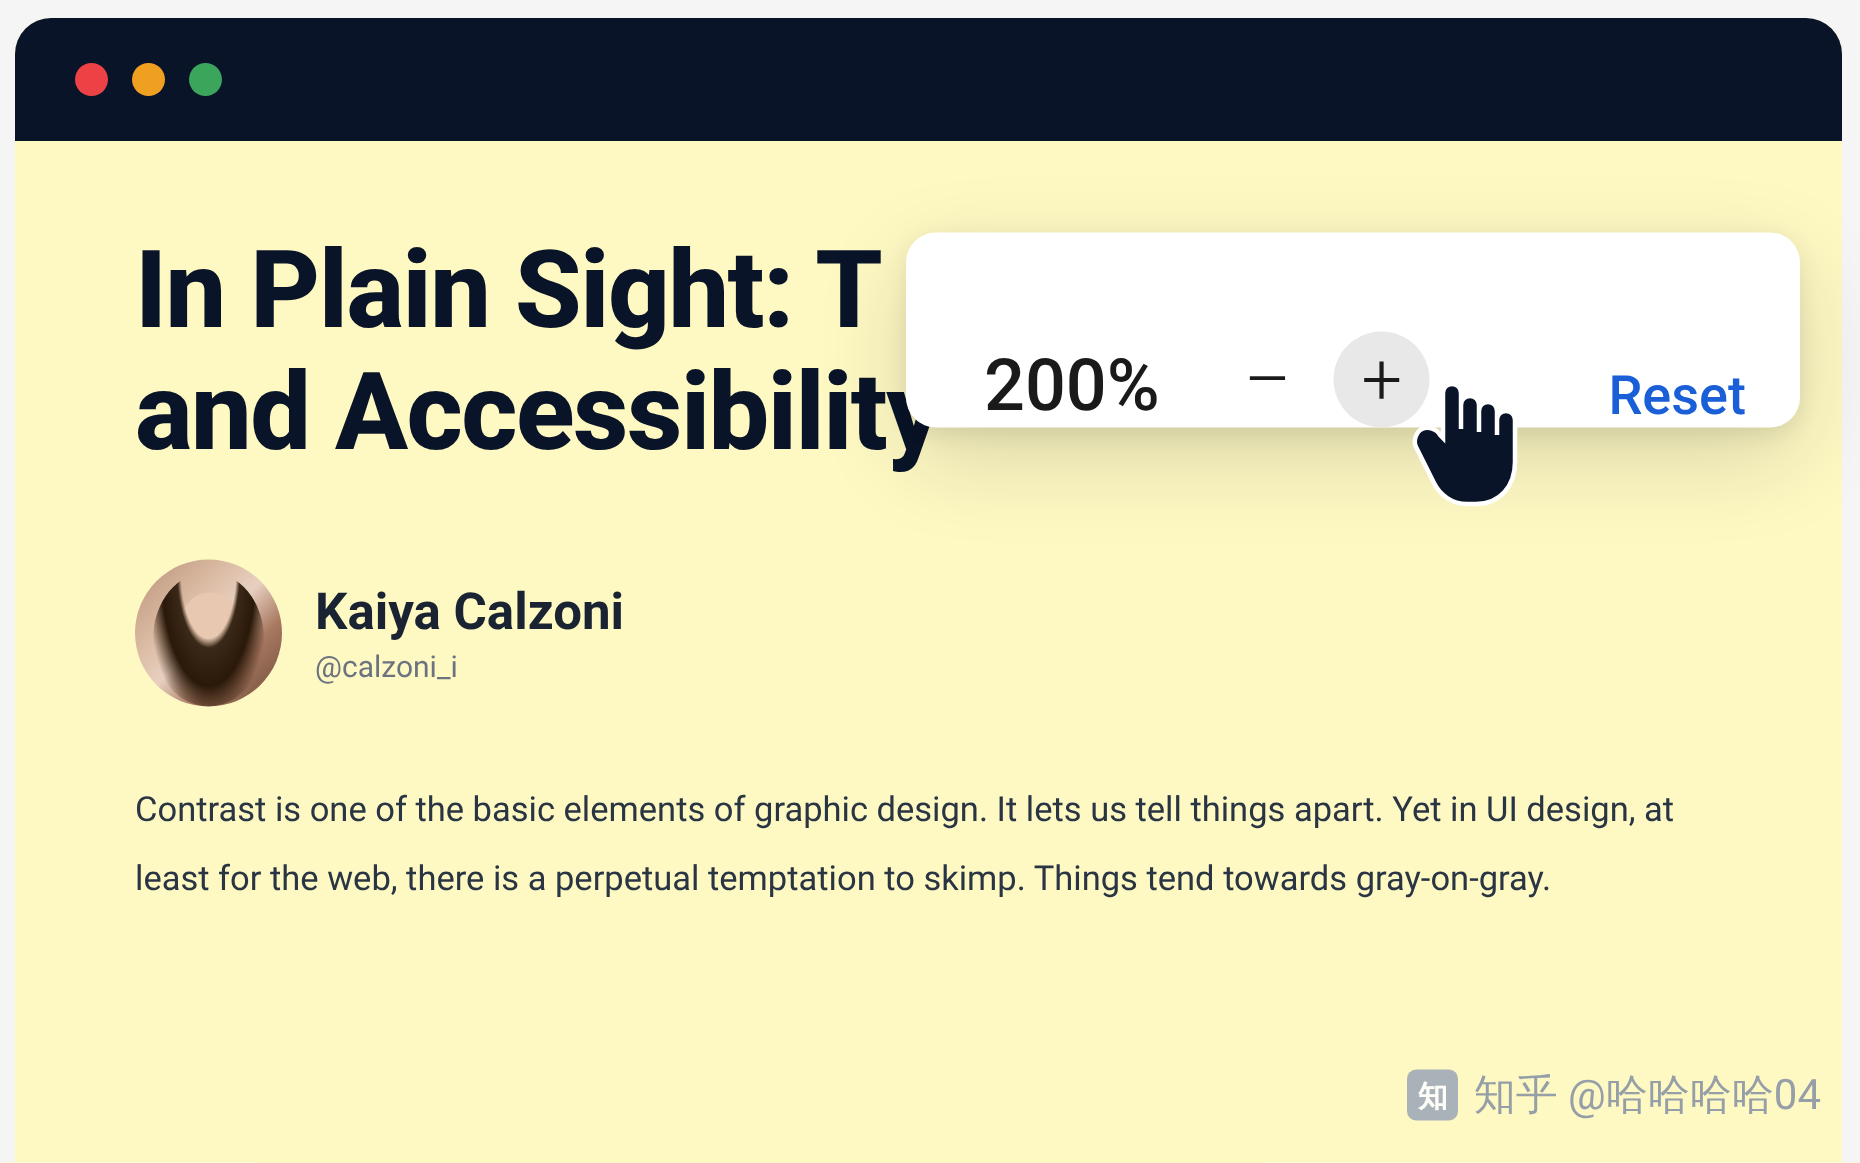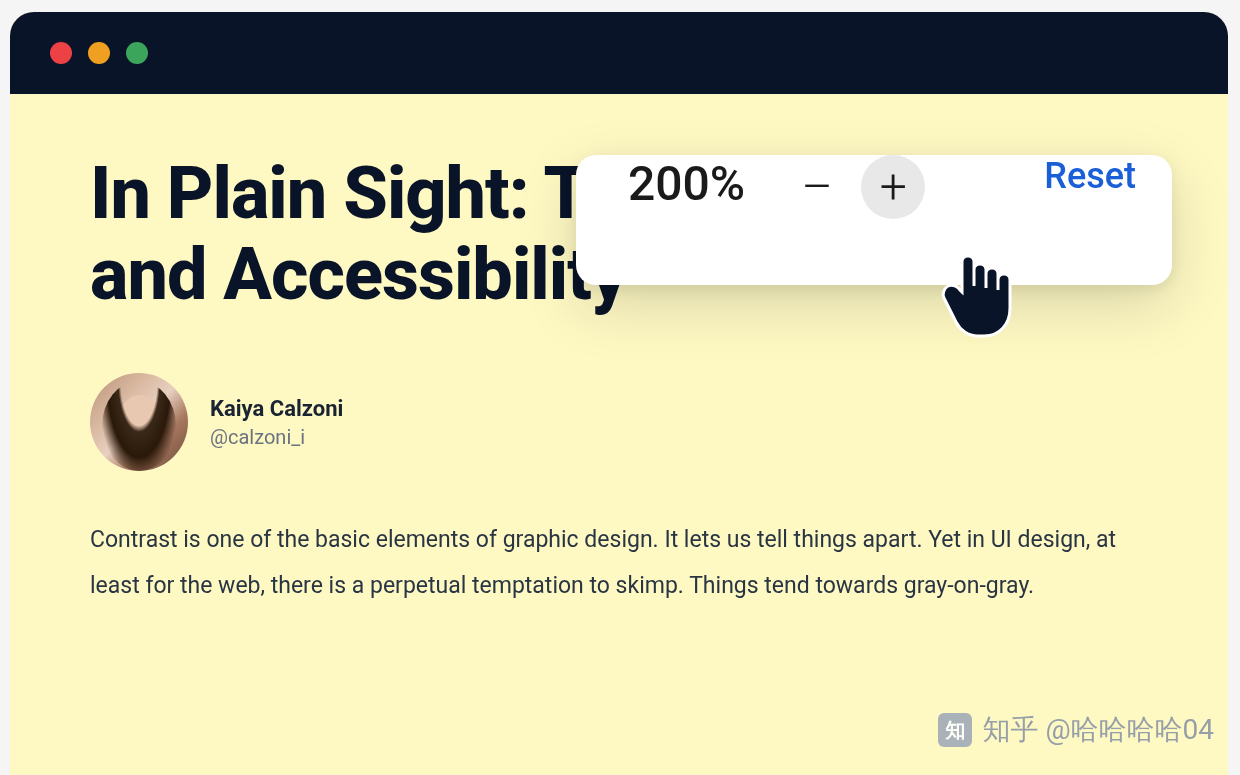--- a/index.html
+++ b/index.html
@@ -79,46 +79,46 @@
       content: '';
       position: absolute;
       left: 12px;
       top: 8px;
       width: 74px;
       height: 90px;
       background: radial-gradient(ellipse at 50% 0%, transparent 35%, #3a2818 40%, #2a1808 60%, transparent 80%);
       border-radius: 50%;
     }
     .author-name {
-      font-size: 22px;
+      font-size: 34px;
       font-weight: 700;
       color: #1a2332;
     }
     .author-handle {
       font-size: 20px;
       color: #6b7280;
       margin-top: 4px;
     }
     .body-text {
       margin-top: 46px;
       font-size: 23px;
       line-height: 2.0;
       color: #2a3544;
     }
     .zoom-popover {
       position: absolute;
       top: 155px;
-      left: 576px;
+      left: 604px;
       width: 596px;
       height: 130px;
       background: #fff;
       border-radius: 20px;
       box-shadow: 0 20px 60px rgba(0,0,0,0.15), 0 4px 14px rgba(0,0,0,0.08);
       display: flex;
-      align-items: flex-start;
+      align-items: flex-end;
       padding: 0 36px 0 52px;
       gap: 12px;
     }
     .zoom-value {
       font-size: 48px;
       font-weight: 500;
       color: #1a1a1a;
       flex: 0 0 auto;
       margin-right: 28px;
     }

